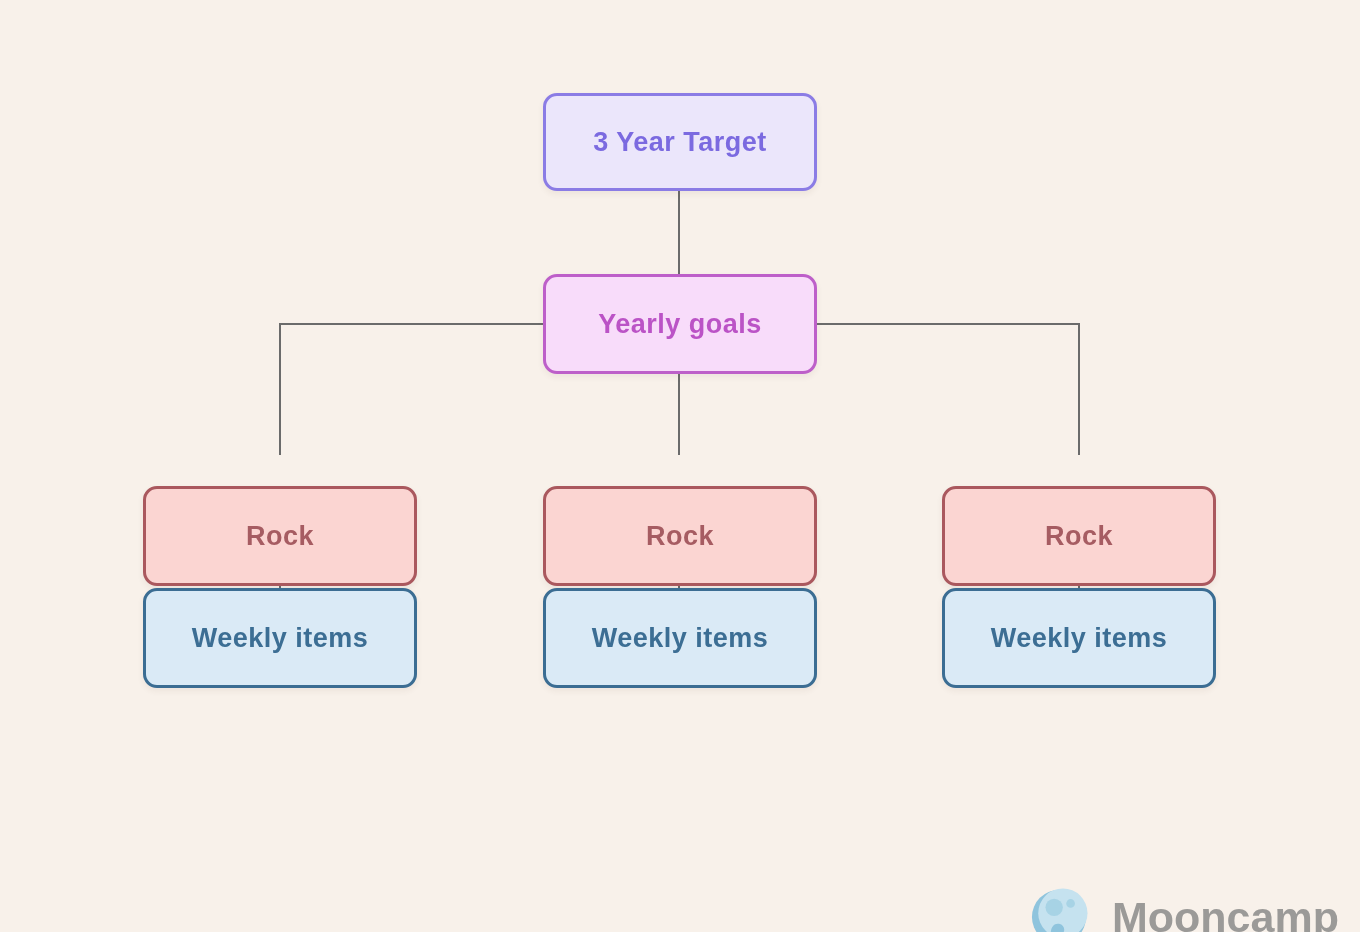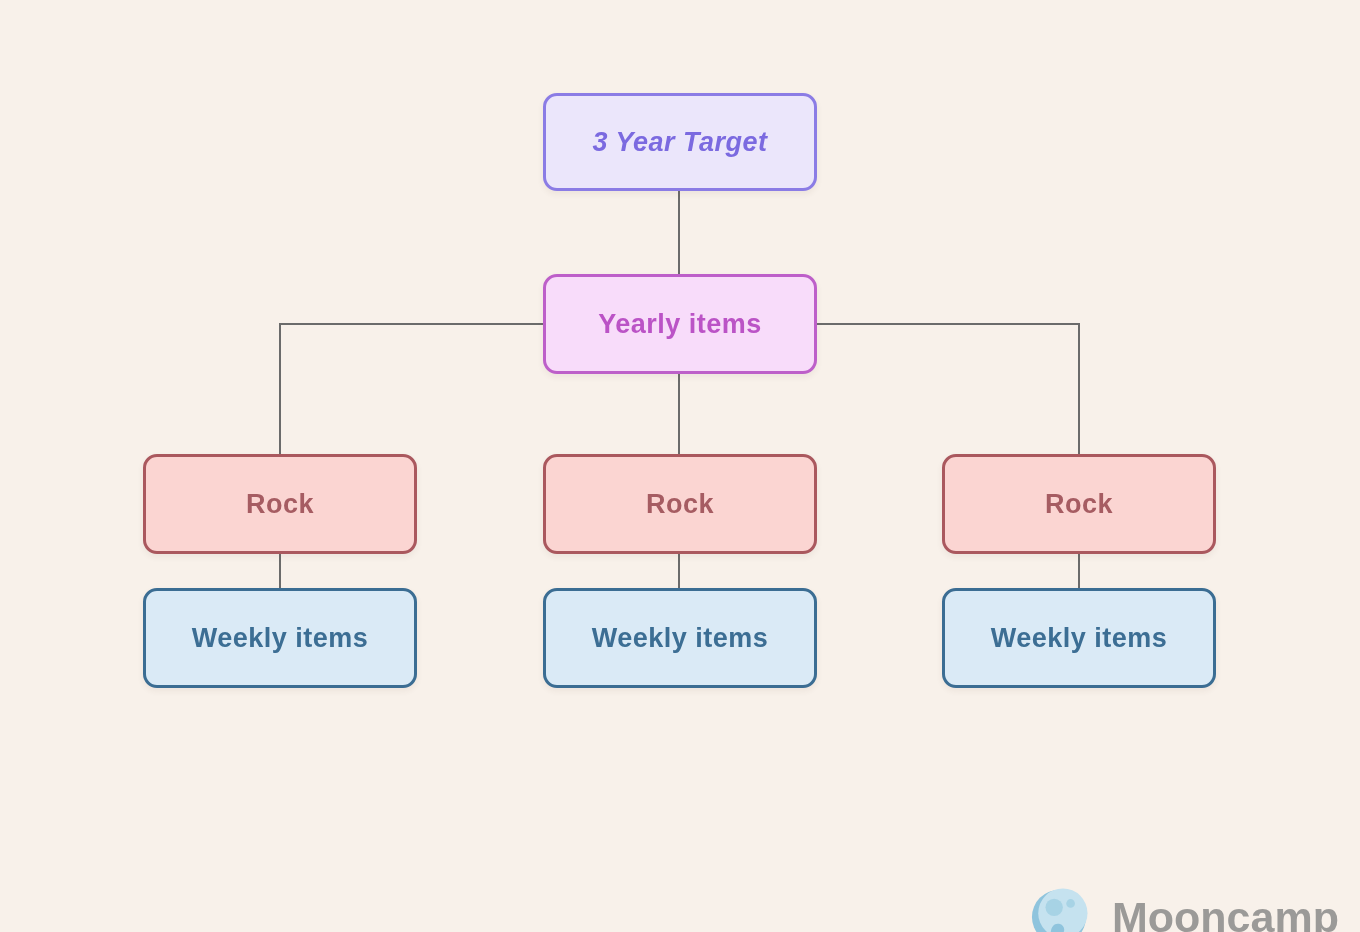--- a/index.html
+++ b/index.html
@@ -29,31 +29,31 @@
     font-size: 27px;
     font-weight: bold;
     letter-spacing: 0.5px;
     box-shadow: 0 3px 6px rgba(90, 60, 40, 0.07);
     z-index: 2;
   }
   .node-target {
     background: var(--target-fill, #ebe6fb);
     border-color: var(--target-border, #8b7ce5);
     color: var(--target-text, #7b6ae0);
-    font-style: italic;
   }
   .node-yearly {
     background: var(--yearly-fill, #f8dcfa);
     border-color: var(--yearly-border, #bd5fc9);
     color: var(--yearly-text, #bb53c6);
   }
   .node-rock {
     background: var(--rock-fill, #fbd5d2);
     border-color: var(--rock-border, #aa585e);
     color: var(--rock-text, #a65c62);
+    margin-top: 32px;
   }
   .node-weekly {
     background: var(--weekly-fill, #daeaf6);
     border-color: var(--weekly-border, #3b6d93);
     color: var(--weekly-text, #3c6e94);
     justify-content: center;
   }
   .conn {
     position: absolute;
     background: var(--connector, #6b6b6b);
@@ -97,21 +97,21 @@
   <div class="conn conn-v" style="left:678px; top:372px; height:83px;"></div>
   <div class="conn conn-v" style="left:279px; top:554px; height:34px;"></div>
   <div class="conn conn-v" style="left:678px; top:554px; height:34px;"></div>
   <div class="conn conn-v" style="left:1078px; top:554px; height:34px;"></div>
 
   <div class="node node-target" style="left:543px; top:93px; height:98px;">
     <span>3 Year Target</span>
   </div>
 
   <div class="node node-yearly" style="left:543px; top:274px;">
-    <span>Yearly items</span>
+    <span>Yearly goals</span>
   </div>
 
   <div class="node node-rock" style="left:143px; top:454px;">
     <span>Rock</span>
   </div>
   <div class="node node-rock" style="left:543px; top:454px;">
     <span>Rock</span>
   </div>
   <div class="node node-rock" style="left:942px; top:454px;">
     <span>Rock</span>

